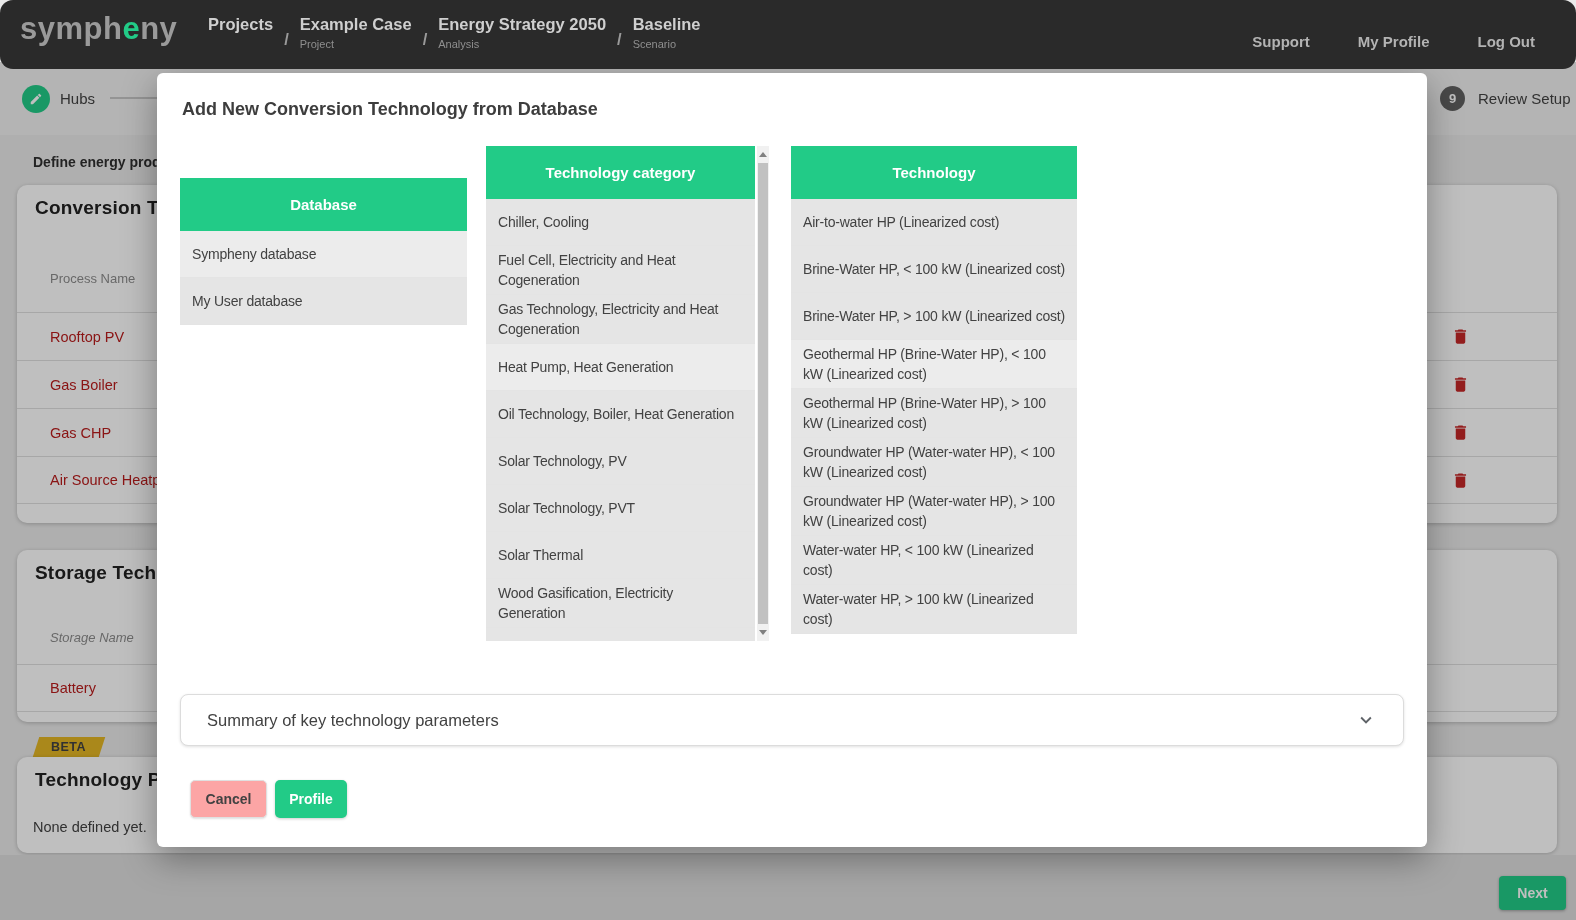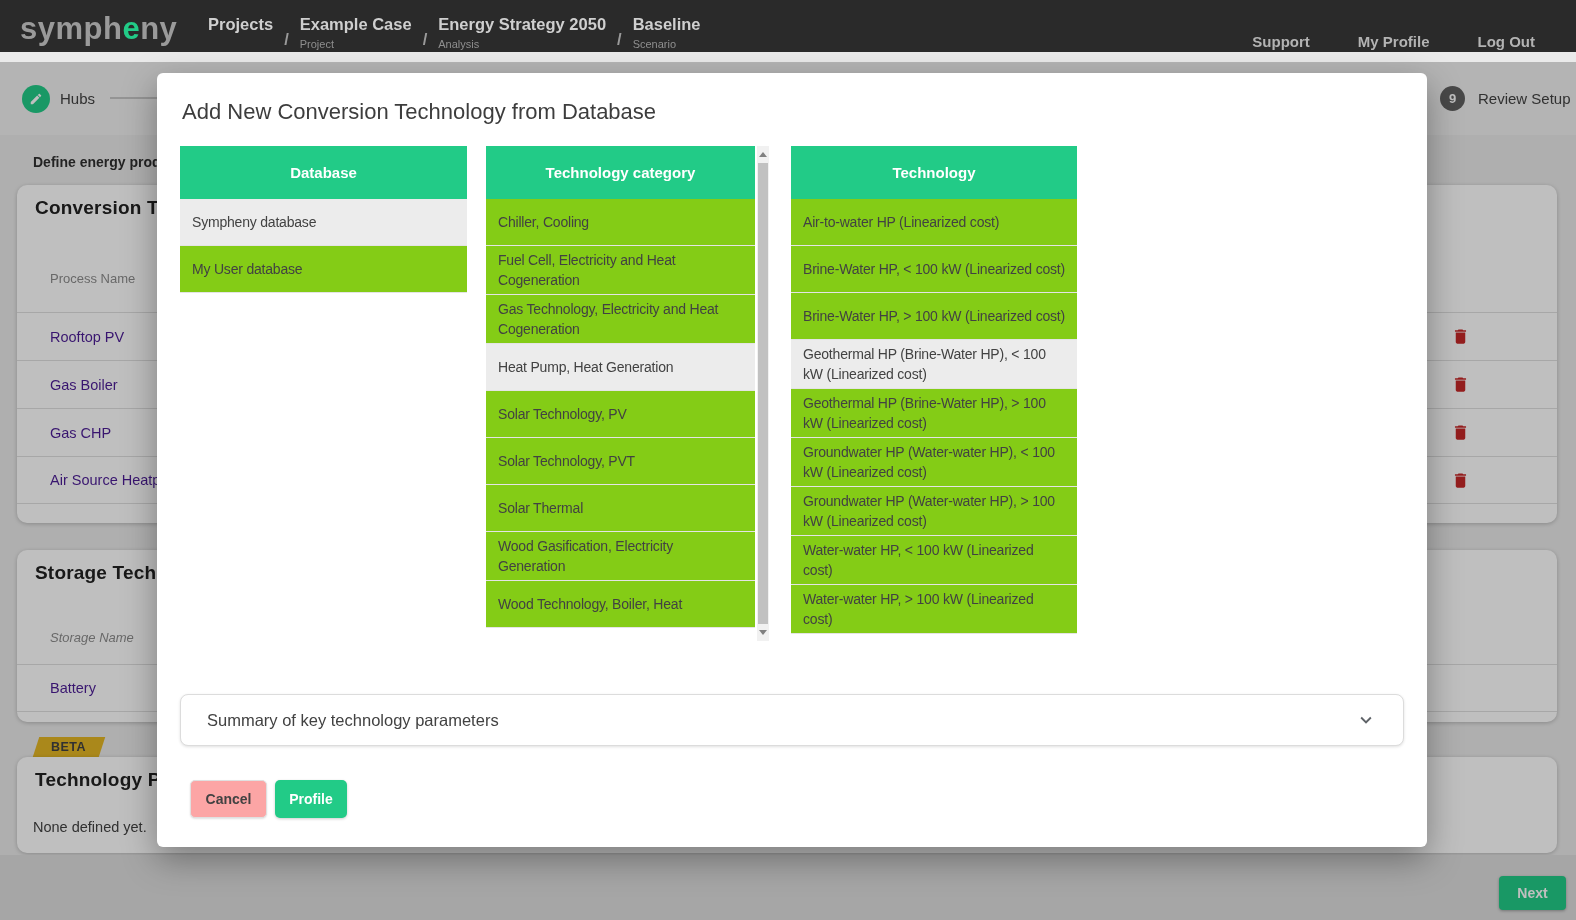--- a/index.html
+++ b/index.html
@@ -1,20 +1,20 @@
 <!DOCTYPE html>
 <html><head>
 <meta charset="utf-8">
 <style>
   * { margin:0; padding:0; box-sizing:border-box; }
   html,body { width:1576px; height:920px; overflow:hidden; }
   body { font-family:"Liberation Sans", sans-serif; background:#eaeaea; position:relative; }
 
   
-  .app-header { position:absolute; left:0; top:0; width:1576px; height:52px; background:#2a2a2a; z-index:60; }
+  .app-header { position:absolute; left:0; top:0; width:1576px; height:69px; background:#2a2a2a; z-index:60;border-radius:13px; }
   .logo { position:absolute; left:20px; top:11px; font-size:31px; font-weight:bold; color:#9a9a9a; letter-spacing:0.5px; }
   .logo .accent { color:#22cb87; }
   .breadcrumb { position:absolute; left:208px; top:13px; display:flex; align-items:flex-end; gap:11px; }
   .crumb { display:flex; flex-direction:column; }
   .crumb-main { font-size:16.5px; font-weight:bold; color:#cfcfcf; line-height:22px; }
   .crumb-sub { font-size:11px; color:#8f8f8f; margin-top:3px; min-height:12px; }
   .crumb-sep { font-size:16.5px; font-weight:bold; color:#9a9a9a; line-height:22px; }
   .header-links { position:absolute; right:41px; top:0; height:62px; display:flex; align-items:center; gap:48px; }
   .header-link { font-size:15px; font-weight:bold; color:#b3b3b3; cursor:pointer;margin-top:20px; }
 
@@ -35,42 +35,42 @@
   .card-packages { top:757px; height:96px; }
   .card-title { position:absolute; left:18px; top:12px; font-size:19px; font-weight:bold; color:#222; letter-spacing:0.2px; }
   .thead-label { position:absolute; left:33px; font-size:13px; color:#8c8c8c; }
   .card-conversion .thead-label { top:86px; }
   .card-storage .thead-label { top:80px;font-style:italic; }
   .rows { position:absolute; left:0; width:100%; }
   .card-conversion .rows { top:127px; }
   .card-storage .rows { top:114px; }
   .prow { height:48px; border-top:1px solid #dfdfdf; display:flex; align-items:center; justify-content:space-between; padding:0 86px 0 33px; }
   .rows .prow:last-child { border-bottom:1px solid #dfdfdf; }
-  .prow-name { font-size:14.5px; color:#4c1d95; }
+  .prow-name { font-size:14.5px; color:#b91c1c; }
   .trash-btn { background:none; border:none; cursor:pointer; width:22px; height:22px; display:flex; align-items:center; justify-content:center; }
   .beta-badge { position:absolute; left:36px; top:737px; width:66px; height:20px; background:#e3b625; transform:skewX(-18deg); display:flex; align-items:center; justify-content:center; }
   .beta-badge span { transform:skewX(18deg); font-size:12.5px; font-weight:bold; color:#424242; letter-spacing:0.5px; }
   .empty-text { position:absolute; left:16px; top:62px; font-size:14.5px; color:#424242; }
 
   .footer-bar { position:absolute; left:0; top:855px; width:1576px; height:65px; background:#dedede; }
   .next-btn { position:absolute; left:1499px; top:21px; width:67px; height:34px; background:#22cb87; color:#fff; border:none; border-radius:4px; font-size:14px; font-weight:bold; font-family:"Liberation Sans", sans-serif; cursor:pointer; box-shadow:0 1px 3px rgba(0,0,0,0.3); }
 
   
   .backdrop { position:absolute; left:0; top:62px; width:1576px; height:858px; background:rgba(0,0,0,0.25); z-index:40; }
   .modal { position:absolute; left:157px; top:73px; width:1270px; height:774px; background:#fff; border-radius:6px; z-index:50; box-shadow:0 12px 34px rgba(0,0,0,0.35); }
-  .modal-title { position:absolute; left:25px; top:26px; font-size:22px; font-weight:400; color:#3d3d3d; }
+  .modal-title { position:absolute; left:25px; top:26px; font-size:18px; font-weight:700; color:#3d3d3d; }
 
   .col { position:absolute; top:73px; }
-  .col-database { left:23px; width:287px; }
+  .col-database { left:23px; width:287px;margin-top:32px; }
   .col-category { left:329px; width:269px; }
   .col-technology { left:634px; width:286px; }
   .col-header { height:53px; background:#22cb87; color:#fff; font-size:15px; font-weight:bold; display:flex; align-items:center; justify-content:center; }
   .col-list { width:100%; }
   .col-category .col-list { height:442px; overflow:hidden; }
-  .opt { min-height:47px; display:flex; align-items:center; padding:4px 12px; border-bottom:1px solid #e4e4e4; font-size:14px; letter-spacing:-0.2px; line-height:20px; color:#424242; cursor:pointer; background:#84cc16; }
+  .opt { min-height:47px; display:flex; align-items:center; padding:4px 12px; border-bottom:1px solid #e4e4e4; font-size:14px; letter-spacing:-0.2px; line-height:20px; color:#424242; cursor:pointer; background:#e5e5e5; }
   .opt.selected { background:#ececec; }
 
   
   .vscroll { position:absolute; left:600px; top:73px; width:12px; height:495px; background:#f1f1f1; }
   .vs-btn { position:absolute; left:0; width:12px; height:17px; display:flex; align-items:center; justify-content:center; cursor:pointer; }
   .vs-btn.up { top:0; }
   .vs-btn.down { bottom:0; }
   .tri-up { width:0; height:0; border-left:4px solid transparent; border-right:4px solid transparent; border-bottom:5px solid #818181; }
   .tri-down { width:0; height:0; border-left:4px solid transparent; border-right:4px solid transparent; border-top:5px solid #818181; }
   .vs-thumb { position:absolute; left:1px; top:17px; width:10px; height:461px; background:#c1c1c1; cursor:grab; }
@@ -210,20 +210,21 @@
     </div>
   </div>
 
   <div class="col col-category">
     <div class="col-header">Technology category</div>
     <div class="col-list">
       <div class="opt">Chiller, Cooling</div>
       <div class="opt">Fuel Cell, Electricity and Heat Cogeneration</div>
       <div class="opt">Gas Technology, Electricity and Heat Cogeneration</div>
       <div class="opt selected">Heat Pump, Heat Generation</div>
+      <div class="opt">Oil Technology, Boiler, Heat Generation</div>
       <div class="opt">Solar Technology, PV</div>
       <div class="opt">Solar Technology, PVT</div>
       <div class="opt">Solar Thermal</div>
       <div class="opt">Wood Gasification, Electricity Generation</div>
       <div class="opt">Wood Technology, Boiler, Heat</div>
     </div>
   </div>
 
   <div class="vscroll">
     <div class="vs-btn up">

